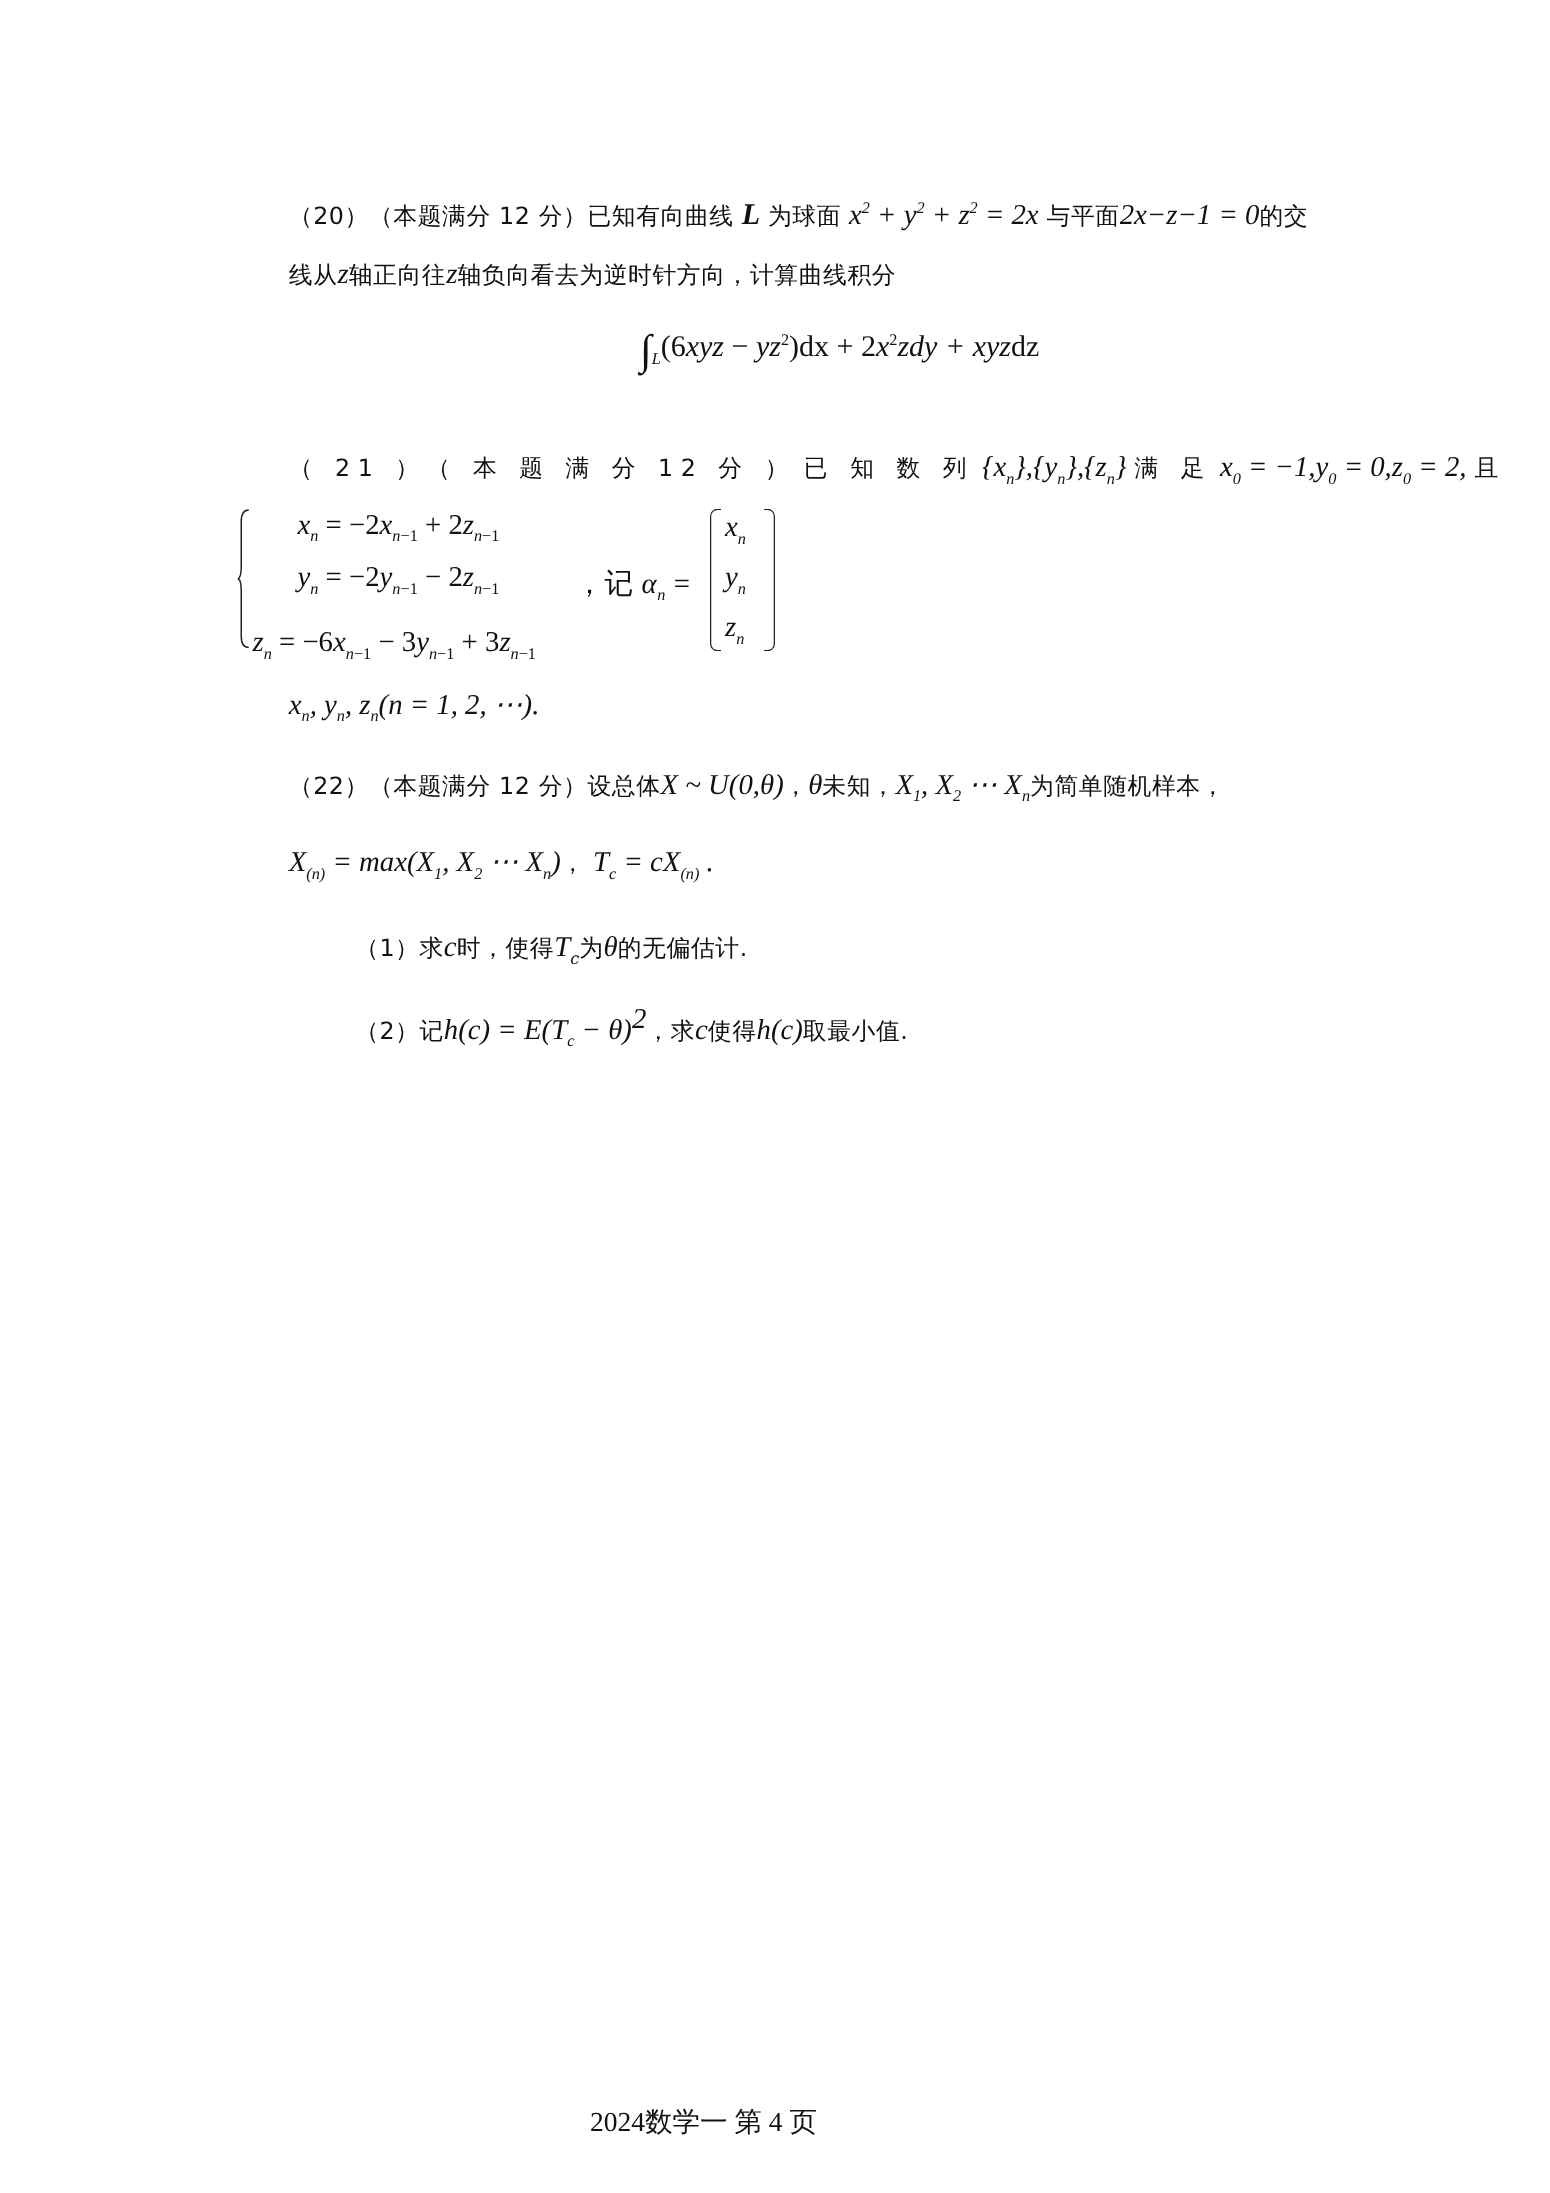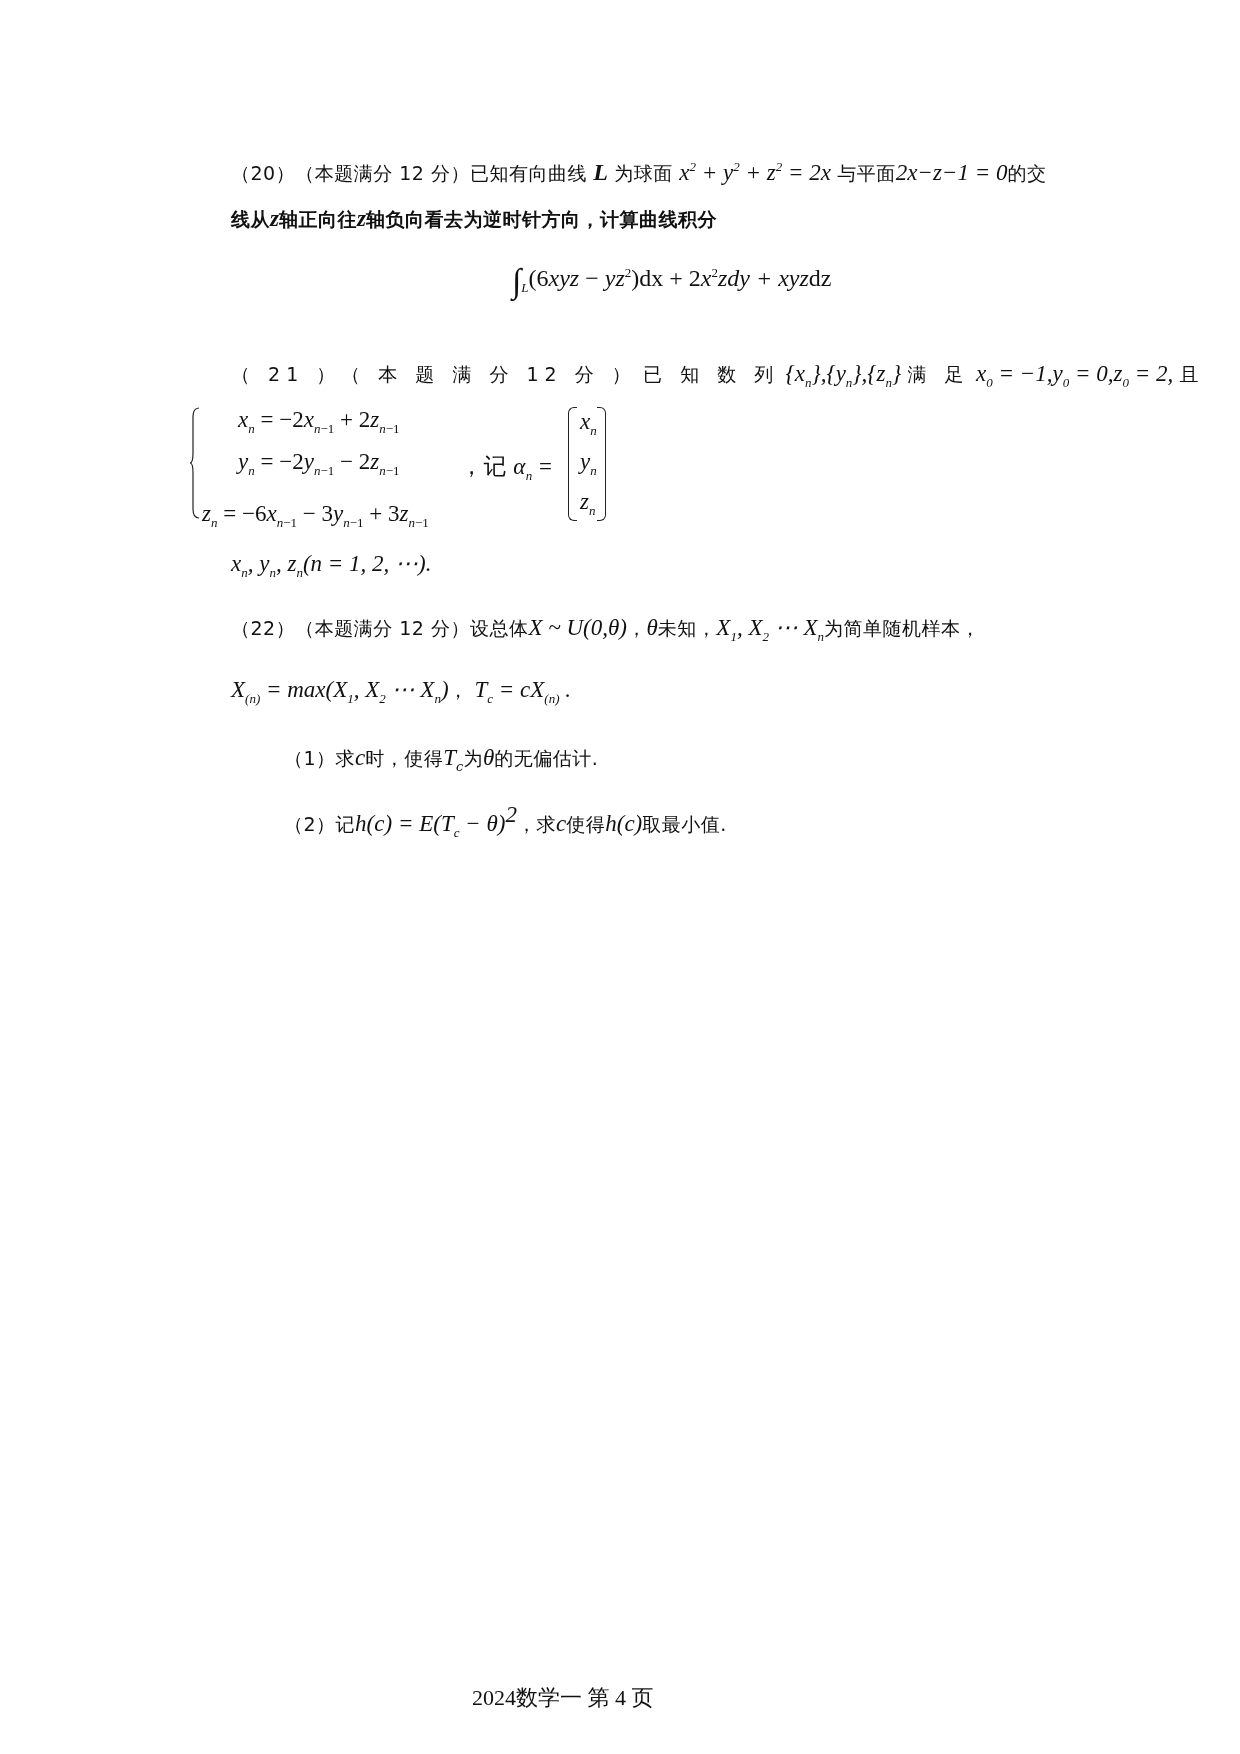--- a/index.html
+++ b/index.html
@@ -10,40 +10,40 @@
   .m { font-family: "Liberation Serif", "DejaVu Serif", serif; font-size: 23px; }
   .mi { font-family: "Liberation Serif", "DejaVu Serif", serif; font-style: italic; font-size: 23px; }
   .mb { font-family: "Liberation Serif", "DejaVu Serif", serif; font-style: italic; font-weight: bold; font-size: 24px; }
   sup { font-size: 13px; vertical-align: 9px; line-height: 0; }
   sub { font-size: 13px; vertical-align: -6px; line-height: 0; }
   .spaced { letter-spacing: 6px; }
   .integral { position: absolute; left: 512px; top: 262px; font-size: 24px; white-space: nowrap; font-family: "Liberation Serif", serif; text-align: right; }
   .intsign { font-size: 34px; vertical-align: -6px; }
   .system { position: absolute; left: 190px; top: 405px; width: 880px; height: 120px; }
   .eq { position: absolute; font-family: "Liberation Serif", serif; font-size: 23px; white-space: nowrap; }
-  .vec { position: absolute; left: 570px; top: 0; width: 38px; height: 120px; }
+  .vec { position: absolute; left: 570px; top: 0; width: 52px; height: 120px; }
   .vec .bl, .vec .br { position: absolute; top: 2px; width: 8px; height: 112px; border: 1.5px solid #222; }
   .vec .bl { left: 0; border-right: none; border-radius: 6px 0 0 6px; }
   .vec .br { right: 0; border-left: none; border-radius: 0 6px 6px 0; }
   .vec .cell { position: absolute; left: 12px; font-family: "Liberation Serif", serif; font-style: italic; font-size: 23px; }
   .footer { position: absolute; left: 472px; top: 1683px; font-size: 22px; font-family: "Liberation Serif", "DejaVu Sans", serif; white-space: nowrap; }
   .leftbrace { position: absolute; left: 0; top: 2px; width: 10px; height: 112px; }
 </style>
 </head>
 <body>
 
 <div class="line" style="top:160px;">
   <span class="cjk">（20）</span><span class="cjk">（本题满分 12 分）</span><span class="cjk">已知有向曲线</span>
   <span class="mb">L</span>
   <span class="cjk">为球面</span>
   <span class="mi"><span>x</span><sup>2</sup> <span class="m">+</span> <span>y</span><sup>2</sup> <span class="m">+</span> <span>z</span><sup>2</sup> <span class="m">= 2</span><span>x</span></span>
   <span class="cjk">与平面</span><span class="mi"><span class="m">2</span><span>x</span><span class="m">−</span><span>z</span><span class="m">−1 = 0</span></span><span class="cjk">的交</span>
 </div>
 
-<div class="line" style="top:207px;font-weight:bold;">
+<div class="line" style="top:207px;">
   <span class="cjk">线从</span><span class="mi">z</span><span class="cjk">轴正向往</span><span class="mi">z</span><span class="cjk">轴负向看去为逆时针方向，计算曲线积分</span>
 </div>
 
 <div class="integral">
   <span class="intsign">∫</span><sub style="font-style:italic">L</sub><span>(6</span><i>xyz</i><span> − </span><i>yz</i><sup>2</sup><span>)dx + 2</span><i>x</i><sup>2</sup><i>zdy + </i><i>xyz</i><span>dz</span>
 </div>
 
 <div class="line" style="top:362px;">
   <span class="cjk spaced">（ 21 ）</span><span class="cjk spaced">（ 本 题 满 分 12 分 ）</span>
   <span class="cjk spaced">已 知 数 列</span>

